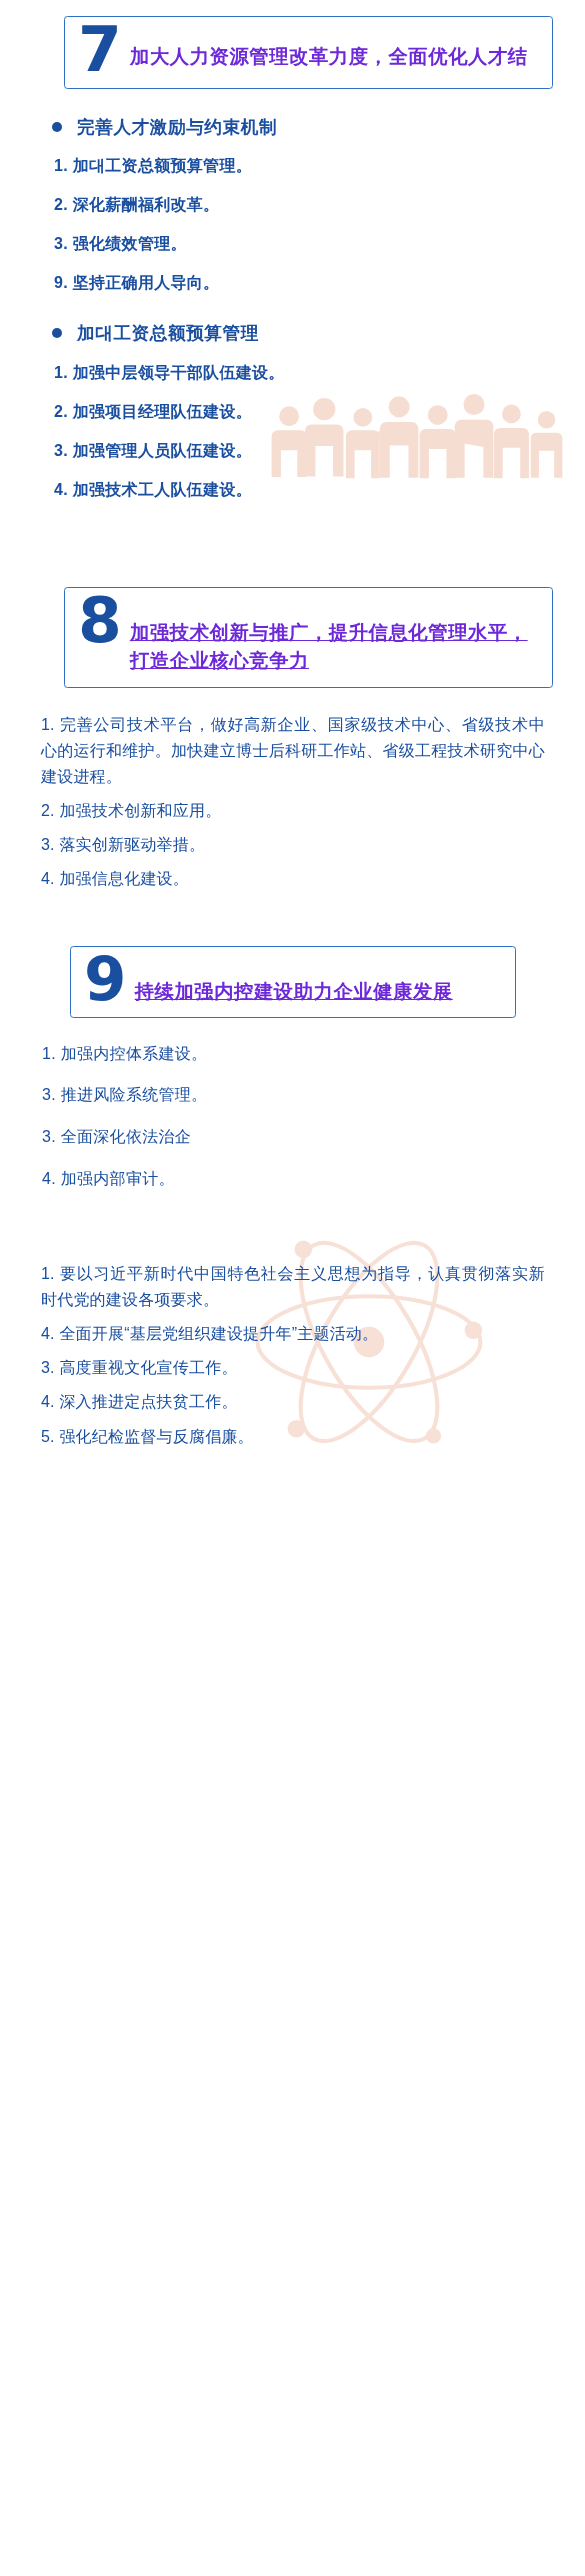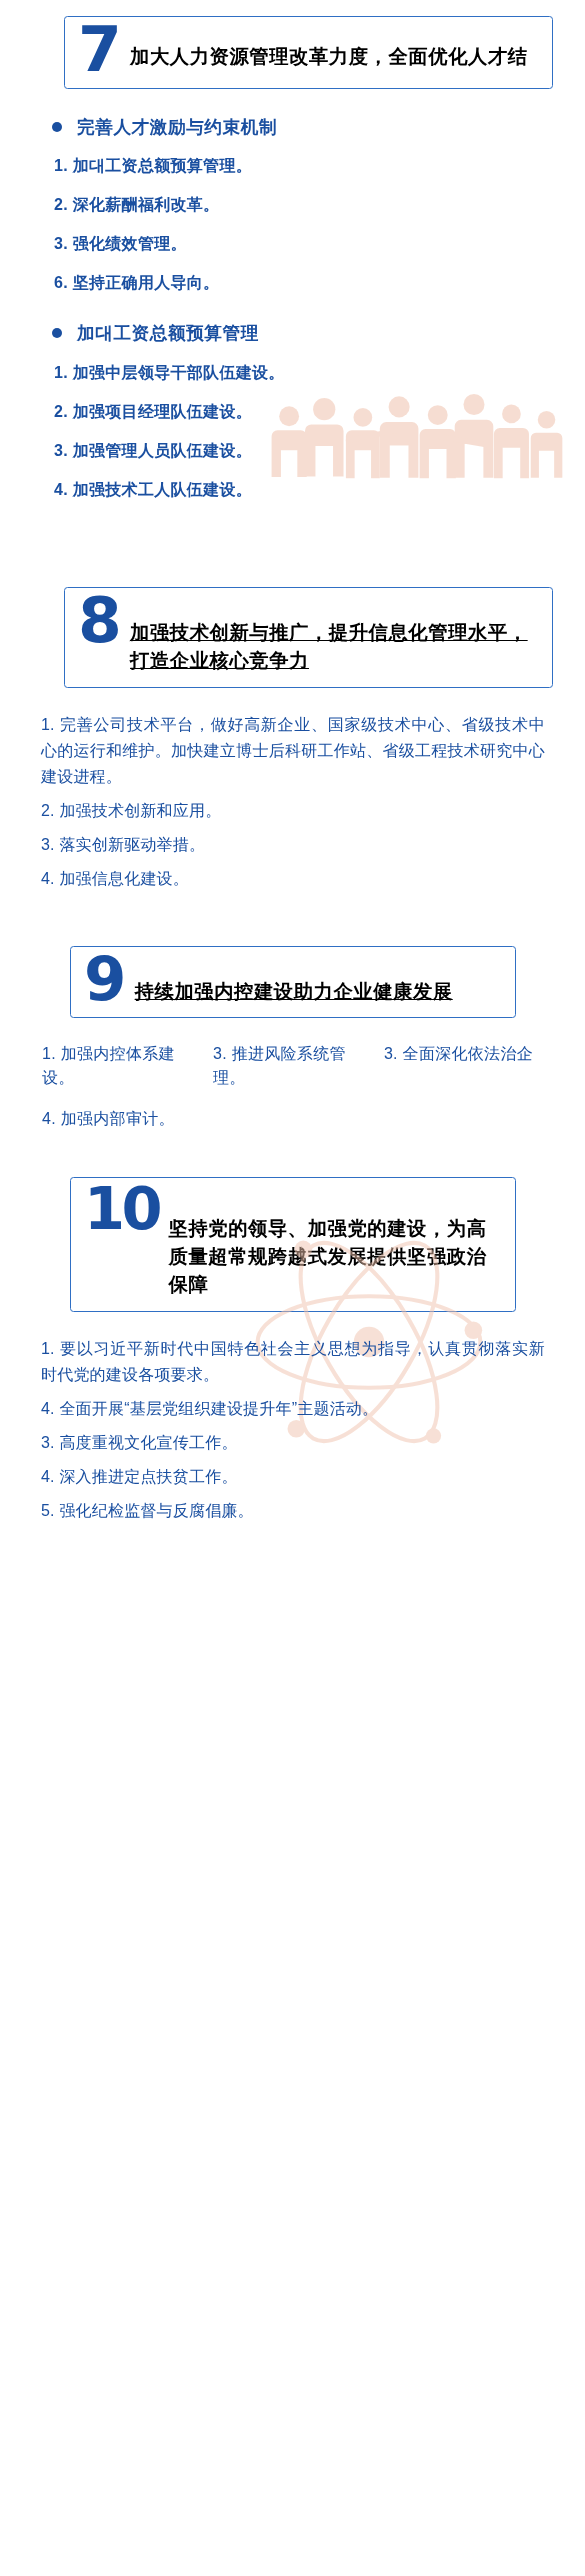--- a/index.html
+++ b/index.html
@@ -56,21 +56,21 @@
     margin-top: -3.5px;
   }
   .bignum.n7 { font-size: 63px; }
   .bignum.n8 { font-size: 63px; }
   .bignum.n9 { font-size: 61px; }
   .bignum.n10 { font-size: 59px; letter-spacing: -3.5px; }
 
   .headtext {
     font-size: 19.3px;
     font-weight: 700;
-    color: #000000;
+    color: #6d28d9;
     line-height: 1.45;
     letter-spacing: 0.6px;
     padding-top: 15.2px;
   }
   .headtext.mid { padding-top: 20px; text-decoration: underline; }
   .headtext.low { padding-top: 26px; }
 
   
   .subhead {
     display: flex;
@@ -116,21 +116,21 @@
     color: #1a4fa0;
     margin: 0 0 8.2px 0;
     letter-spacing: 0.2px;
     text-align: justify;
   }
 
   
   .two-col {
     margin: 23.4px 37px 0 42px;
     display: grid;
-    grid-template-columns: 1fr 1fr 1fr;
+    grid-template-columns: 1fr;
     row-gap: 17.6px;
     column-gap: 5.9px;
   }
   .two-col .item { margin: 0; }
 
   
   .art-people {
     position: absolute;
     right: 17.6px;
     top: 387px;
@@ -206,21 +206,21 @@
     </div>
 
     <div class="subhead">
       <span class="dot"></span>
       <span>完善人才激励与约束机制</span>
     </div>
     <div class="items">
       <p class="item">1. 加대工资总额预算管理。</p>
       <p class="item">2. 深化薪酬福利改革。</p>
       <p class="item">3. 强化绩效管理。</p>
-      <p class="item">6. 坚持正确用人导向。</p>
+      <p class="item">9. 坚持正确用人导向。</p>
     </div>
 
     <div class="subhead">
       <span class="dot"></span>
       <span>加대工资总额预算管理</span>
     </div>
     <div class="items">
       <p class="item">1. 加强中层领导干部队伍建设。</p>
       <p class="item">2. 加强项目经理队伍建设。</p>
       <p class="item">3. 加强管理人员队伍建设。</p>
@@ -258,26 +258,20 @@
       <p class="item">1. 加强内控体系建设。</p>
       <p class="item">3. 推进风险系统管理。</p>
       <p class="item">3. 全面深化依法治企</p>
       <p class="item">4. 加强内部审计。</p>
     </div>
   </div>
 
   <div class="spacer-md"></div>
 
   <div class="section">
-    <div class="headbox tight">
-      <div class="headrow">
-        <div class="bignum n10">10</div>
-        <div class="headtext low">坚持党的领导、加强党的建设，为高质量超常规跨越式发展提供坚强政治保障</div>
-      </div>
-    </div>
     <div class="para-block">
       <p class="para">1. 要以习近平新时代中国特色社会主义思想为指导，认真贯彻落实新时代党的建设各项要求。</p>
       <p class="para">4. 全面开展“基层党组织建设提升年”主题活动。</p>
       <p class="para">3. 高度重视文化宣传工作。</p>
       <p class="para">4. 深入推进定点扶贫工作。</p>
       <p class="para">5. 强化纪检监督与反腐倡廉。</p>
     </div>
   </div>
 
 </div>

